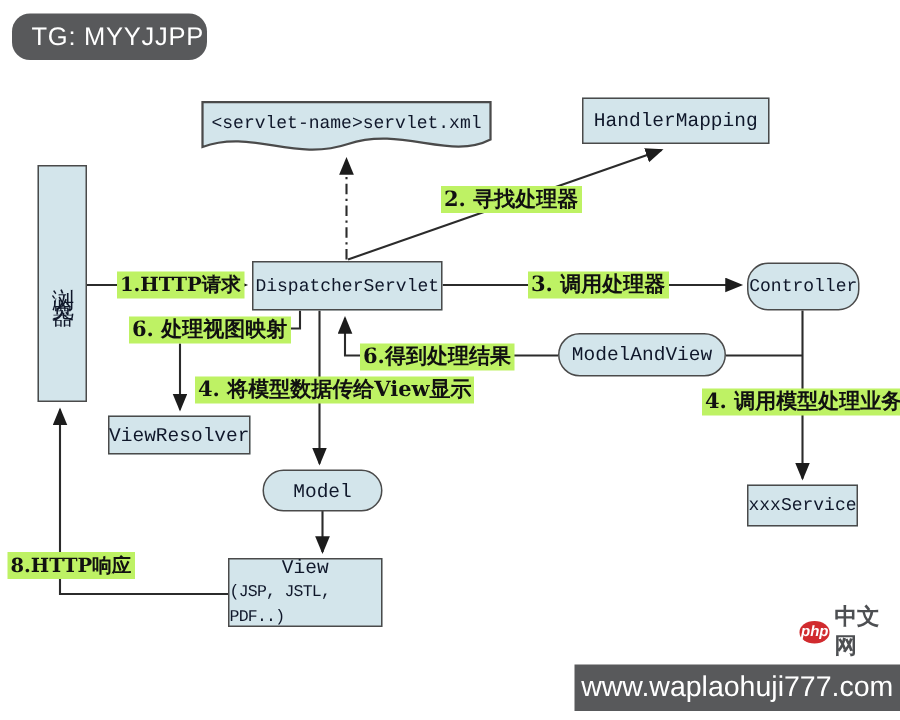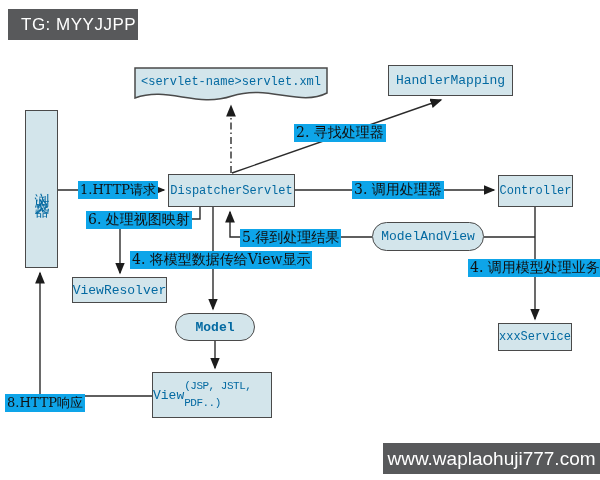--- a/index.html
+++ b/index.html
@@ -1,33 +1,33 @@
 <!DOCTYPE html>
 <html><head>
 <meta charset="utf-8">
 <style>
   html,body{margin:0;padding:0;background:#fff;}
   #stage{position:relative;width:600px;height:480px;background:#ffffff;overflow:hidden;
          font-family:"Liberation Sans",sans-serif;}
   
   .tg-badge{position:absolute;left:8px;top:9px;width:130px;height:31px;background:#58595b;
             color:#fff;font-size:17px;display:flex;align-items:center;padding-left:13px;
-            box-sizing:border-box;letter-spacing:.5px;}
+            box-sizing:border-box;letter-spacing:.5px;border-radius:12px;}
   
   .node{position:absolute;background:#d3e5eb;border:1.5px solid #4a4a4a;box-sizing:border-box;
-        display:flex;align-items:center;justify-content:center;color:#0369a1;
+        display:flex;align-items:center;justify-content:center;color:#0f172a;
         font-family:"Liberation Mono","DejaVu Sans Mono",monospace;z-index:3;}
   .stadium{border-radius:15px;}
   .node.browser{flex-direction:column;font-family:"DejaVu Serif",serif;font-size:15px;
                 line-height:21px;letter-spacing:0;}
   .node.transparent{background:transparent;border:none;}
   .view-sub{font-size:11px;letter-spacing:-0.5px;}
   
-  .elabel{position:absolute;background:#0ea5e9;color:#111;font-family:"DejaVu Serif",serif;
-          font-size:14px;white-space:nowrap;z-index:4;padding:0 2px;}
+  .elabel{position:absolute;background:#bef264;color:#111;font-family:"DejaVu Serif",serif;
+          font-size:14px;white-space:nowrap;z-index:4;padding:0 2px;font-weight:bold;}
   .small{font-size:13px;}
   svg.edges{position:absolute;left:0;top:0;z-index:1;}
   
   .logo{position:absolute;left:533px;top:402px;display:flex;align-items:center;z-index:5;}
   .logo-oval{background:#d12a2e;color:#fff;font-style:italic;font-weight:bold;font-size:10px;
              border-radius:50%;width:21px;height:15px;display:flex;align-items:center;
              justify-content:center;margin-right:3px;}
   .logo-cn{color:#4d4f52;font-weight:bold;font-size:15px;}
   .url-bar{position:absolute;left:383px;top:443px;width:217px;height:31px;background:#58595b;
            color:#fff;font-size:19px;display:flex;align-items:center;justify-content:center;z-index:5;text-align:right;}
@@ -81,49 +81,53 @@
   </div>
 
   <div class="node" style="left:388px;top:65px;width:125px;height:31px;font-size:13px;">
     <span>HandlerMapping</span>
   </div>
 
   <div class="node" style="left:168px;top:174px;width:127px;height:33px;font-size:12px;">
     <span>DispatcherServlet</span>
   </div>
 
-  <div class="node" style="left:498px;top:175px;width:75px;height:32px;font-size:12px;">
+  <div class="node" style="left:498px;top:175px;width:75px;height:32px;font-size:12px;border-radius:14px;">
     <span>Controller</span>
   </div>
 
   <div class="node" style="left:72px;top:277px;width:95px;height:26px;font-size:13px;">
     <span>ViewResolver</span>
   </div>
 
   <div class="node stadium" style="left:372px;top:222px;width:112px;height:29px;font-size:13px;">
     <span>ModelAndView</span>
   </div>
 
-  <div class="node stadium" style="left:175px;top:313px;width:80px;height:28px;font-size:13px;font-weight:bold;">
+  <div class="node stadium" style="left:175px;top:313px;width:80px;height:28px;font-size:13px;">
     <span>Model</span>
   </div>
 
   <div class="node" style="left:498px;top:323px;width:74px;height:28px;font-size:12px;">
     <span>xxxService</span>
   </div>
 
-  <div class="node" style="left:152px;top:372px;width:120px;height:46px;flex-direction:row;font-size:13px;line-height:17px;">
+  <div class="node" style="left:152px;top:372px;width:103px;height:46px;flex-direction:column;font-size:13px;line-height:17px;">
     <span>View</span>
     <span class="view-sub">(JSP, JSTL, PDF..)</span>
   </div>
 
   <div class="elabel small" style="left:78px;top:181px;">1.HTTP请求</div>
   <div class="elabel" style="left:294px;top:124px;">2. 寻找处理器</div>
   <div class="elabel" style="left:352px;top:181px;">3. 调用处理器</div>
   <div class="elabel" style="left:468px;top:259px;">4. 调用模型处理业务</div>
-  <div class="elabel" style="left:240px;top:229px;">5.得到处理结果</div>
+  <div class="elabel" style="left:240px;top:229px;">6.得到处理结果</div>
   <div class="elabel" style="left:86px;top:211px;">6. 处理视图映射</div>
   <div class="elabel" style="left:130px;top:251px;">4. 将模型数据传给View显示</div>
-  <div class="elabel small" style="left:5px;top:394px;text-align:center;">8.HTTP响应</div>
+  <div class="elabel small" style="left:5px;top:368px;text-align:center;">8.HTTP响应</div>
 
+  <div class="logo">
+    <span class="logo-oval">php</span>
+    <span class="logo-cn">中文网</span>
+  </div>
   <div class="url-bar">www.waplaohuji777.com</div>
 
 </div>
 
 </body></html>

